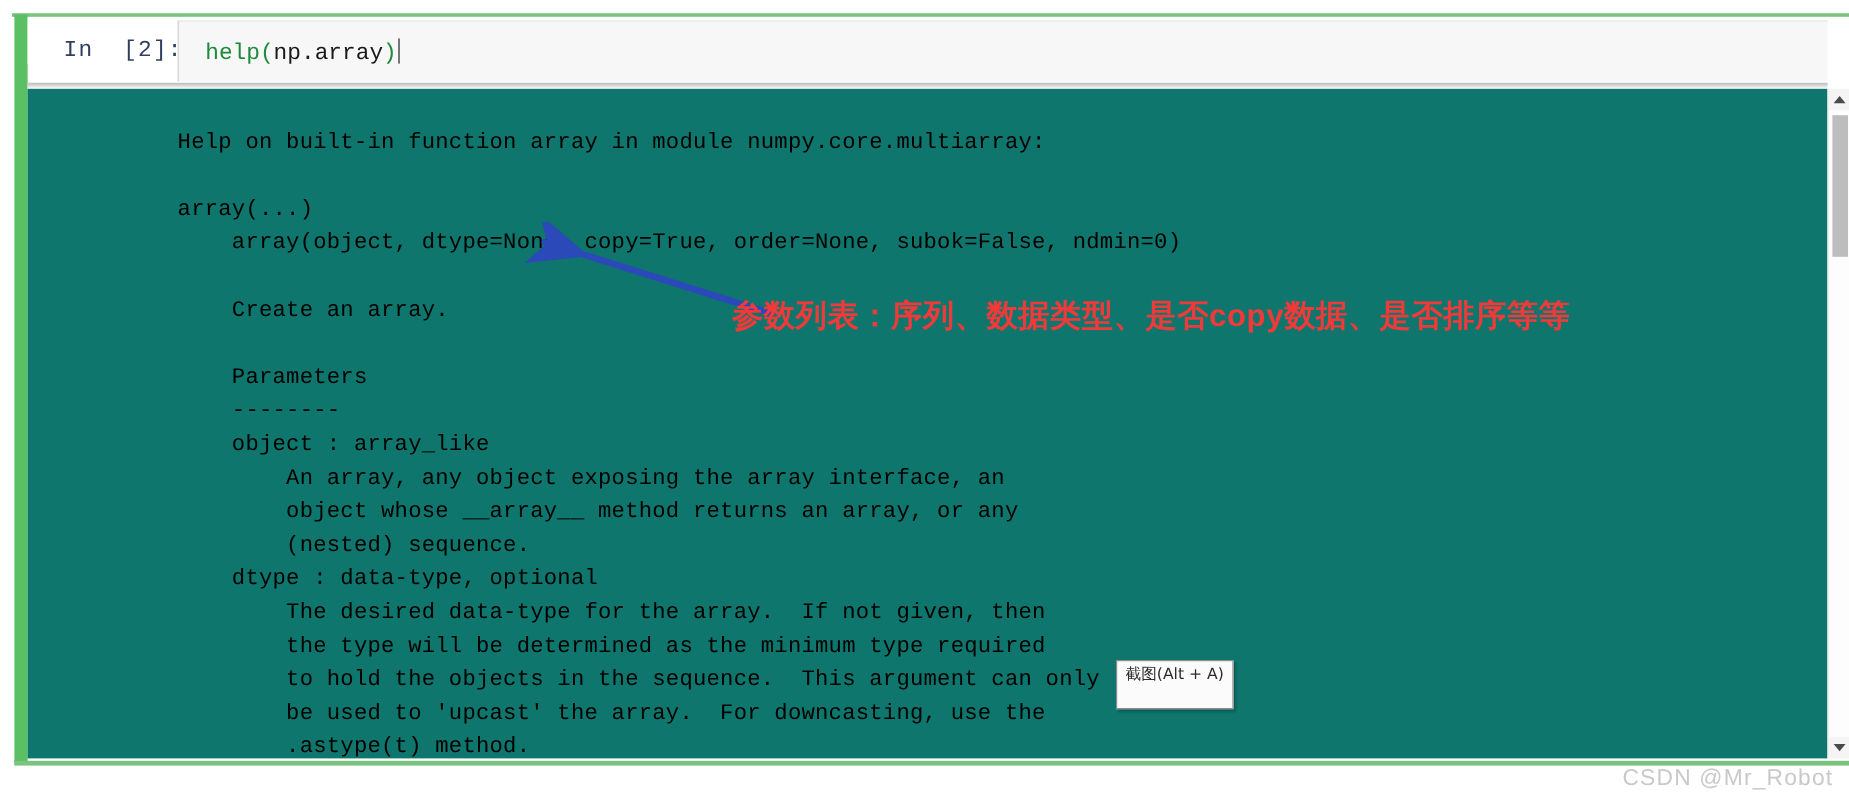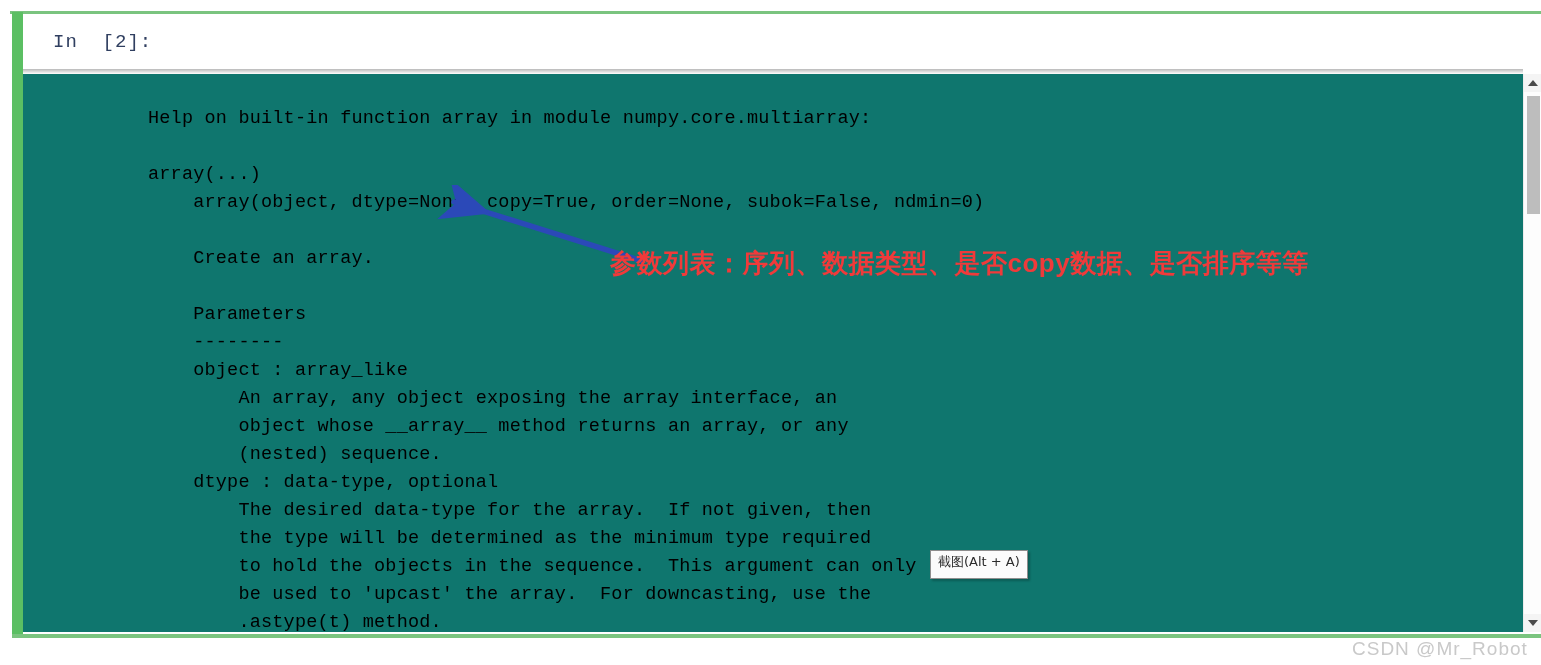--- a/index.html
+++ b/index.html
@@ -191,21 +191,21 @@
     color: #f03a3a;
     white-space: nowrap;
     letter-spacing: 0.5px;
   }
 
   
   .snip-tip {
     position: absolute;
     left: 930px;
     top: 550px;
-    padding: 2px 7px 7px 7px;
+    padding: 2px 7px 19px 7px;
     background: #fbfbfb;
     border: 1px solid #8d8d8d;
     box-shadow: 2px 2px 2px rgba(0,0,0,0.22);
     font-family: "DejaVu Sans", sans-serif;
     font-size: 13px;
     color: #2b2b2b;
     white-space: nowrap;
   }
 
   
@@ -223,20 +223,23 @@
 </head>
 <body>
 
 <div class="top-rule"></div>
 <div class="cell-select-bar"></div>
 <div class="bottom-rule"></div>
 
 <div class="input-row">
   <div class="prompt">In  [2]:</div>
 
+  <div class="code-editor">
+    <div class="code-line"><span class="tok-fn">help</span><span class="tok-paren">(</span><span class="tok-plain">np.array</span><span class="tok-paren">)</span><span class="caret"></span></div>
+  </div>
 </div>
 <div class="input-shadow"></div>
 
 <div class="output-area">
   <pre class="out-text">Help on built-in function array in module numpy.core.multiarray:
 
 array(...)
     array(object, dtype=None, copy=True, order=None, subok=False, ndmin=0)
 
     Create an array.

